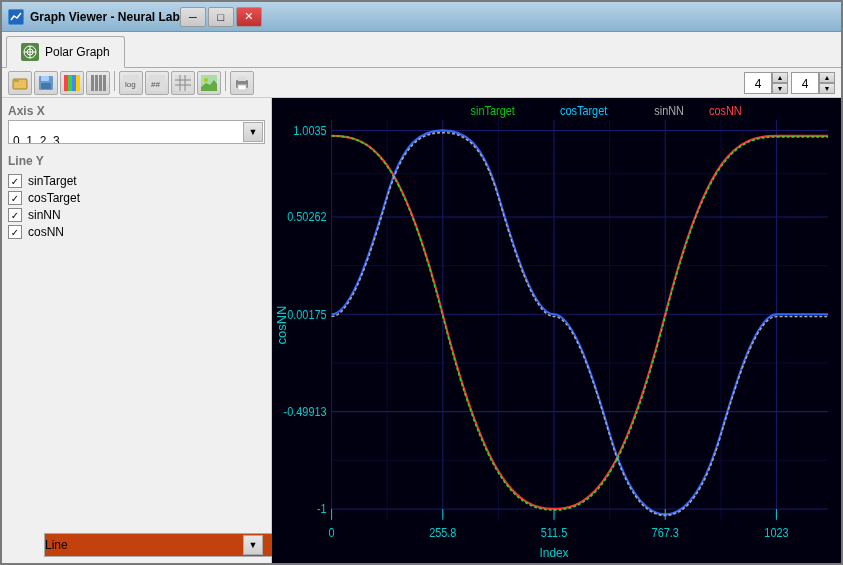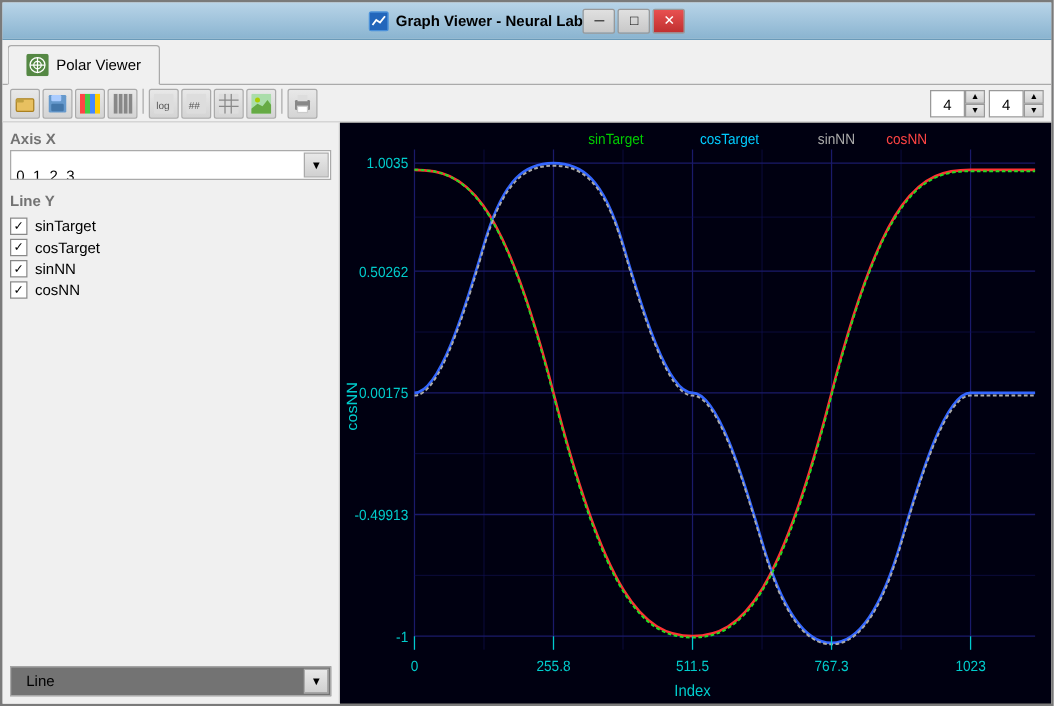--- a/index.html
+++ b/index.html
@@ -2,21 +2,21 @@
 <html><head>
   <meta charset="utf-8">
   <style>
     * { box-sizing: border-box; margin: 0; padding: 0; }
     body { font-family: 'Segoe UI', Arial, sans-serif; font-size: 12px; background: #f0f0f0; width: 843px; height: 565px; overflow: hidden; }
 
     .window { width: 843px; height: 565px; border: 2px solid #7a7a7a; background: #f0f0f0; display: flex; flex-direction: column; }
 
     .title-bar {
       background: linear-gradient(to bottom, #b8d4e8, #8ab4d0);
-      height: 30px; display: flex; align-items: center; justify-content: center;
+      height: 30px; display: flex; align-items: center; justify-content: flex-start;
       padding: 0 6px; border-bottom: 1px solid #6a9ab8;
     }
     .title-bar-left { display: flex; align-items: center; gap: 6px; }
     .title-icon { width: 16px; height: 16px; background: #4a90d9; border-radius: 2px; display: flex; align-items: center; justify-content: center; }
     .title-text { font-size: 12px; font-weight: bold; color: #000; }
     .title-controls { display: flex; gap: 2px; }
     .title-btn { width: 26px; height: 20px; background: linear-gradient(to bottom, #e0e0e0, #c8c8c8); border: 1px solid #999; display: flex; align-items: center; justify-content: center; font-size: 11px; cursor: pointer; border-radius: 2px; }
     .title-btn.close { background: linear-gradient(to bottom, #e85050, #c03030); color: white; }
 
     .tab-bar { background: #f0f0f0; padding: 4px 4px 0 4px; display: flex; gap: 2px; border-bottom: 1px solid #aaa; }
@@ -38,21 +38,21 @@
     .section-label { font-size: 12px; font-weight: bold; color: #737373; margin-bottom: 2px; }
     .axis-select-wrap { position: relative; }
     .axis-select { width: 100%; height: 24px; border: 1px solid #aaa; background: white; padding: 13px 24px 0 4px; font-size: 12px; appearance: none; cursor: pointer; }
     .select-arrow { position: absolute; right: 2px; top: 2px; width: 20px; height: 20px; background: linear-gradient(to bottom, #e8e8e8, #d0d0d0); border: 1px solid #aaa; display: flex; align-items: center; justify-content: center; pointer-events: none; font-size: 9px; }
 
     .series-list { display: flex; flex-direction: column; gap: 3px; padding: 4px 0; }
     .series-item { display: flex; align-items: center; gap: 6px; font-size: 12px; }
     .check-box { width: 14px; height: 14px; border: 1px solid #888; background: white; display: flex; align-items: center; justify-content: center; font-size: 10px; }
 
     .bottom-select-wrap { margin-top: auto; position: relative; }
-    .bottom-select { width: 100%; height: 24px; border: 1px solid #aaa; background: #737373; padding: 0 24px 0 12px; font-size: 12px; appearance: none; cursor: pointer; }
+    .bottom-select { width: 100%; height: 24px; border: 1px solid #aaa; background: #c2410c; padding: 0 24px 0 0; font-size: 12px; appearance: none; cursor: pointer; margin-left: 36px; }
 
     .chart-area { flex: 1; background: #000; position: relative; overflow: hidden; }
     .chart-svg { width: 100%; height: 100%; }
   </style>
 </head>
 <body>
 
 <div class="window">
 
   <div class="title-bar">
@@ -74,21 +74,21 @@
 
   <div class="tab-bar">
     <div class="tab active">
       <svg class="tab-icon" viewBox="0 0 18 18">
         <rect width="18" height="18" fill="#558844" rx="2"></rect>
         <circle cx="9" cy="9" r="6" stroke="white" stroke-width="1" fill="none"></circle>
         <circle cx="9" cy="9" r="3" stroke="white" stroke-width="1" fill="none"></circle>
         <line x1="9" y1="3" x2="9" y2="15" stroke="white" stroke-width="1"></line>
         <line x1="3" y1="9" x2="15" y2="9" stroke="white" stroke-width="1"></line>
       </svg>
-      <span>Polar Viewer</span>
+      <span>Polar Graph</span>
     </div>
   </div>
 
   <div class="toolbar">
     <div class="tool-btn">
       <svg width="16" height="16" viewBox="0 0 16 16">
           <rect x="1" y="4" width="14" height="10" fill="#e8c060" stroke="#aa8020" stroke-width="1" rx="1"></rect>
           <rect x="1" y="4" width="6" height="3" fill="#c0a040" rx="1"></rect>
         </svg>
     </div>

